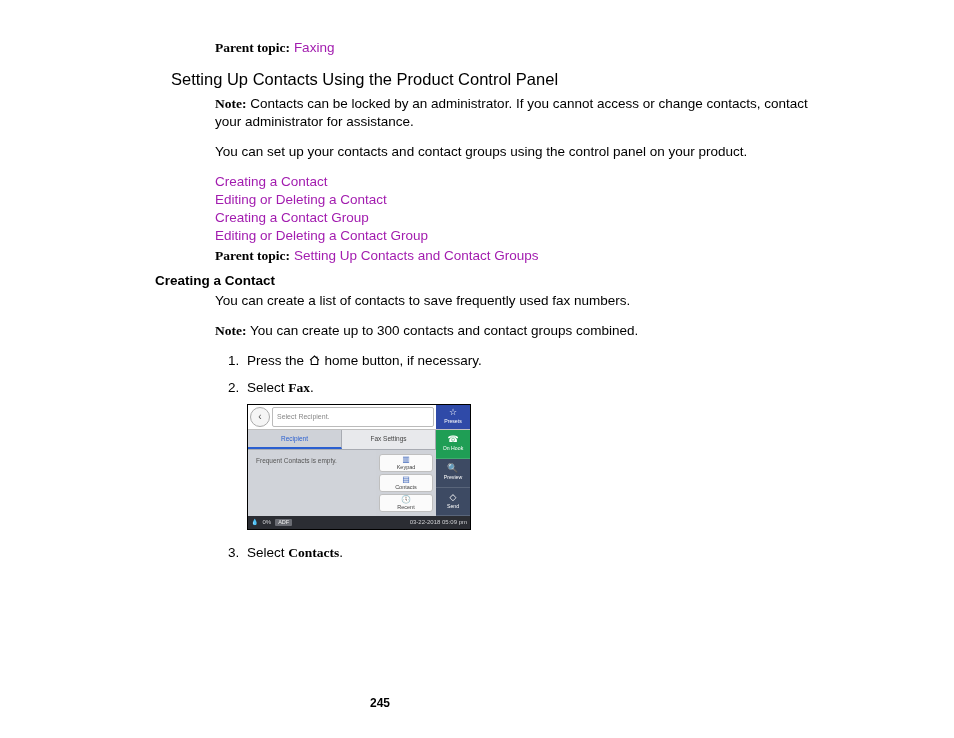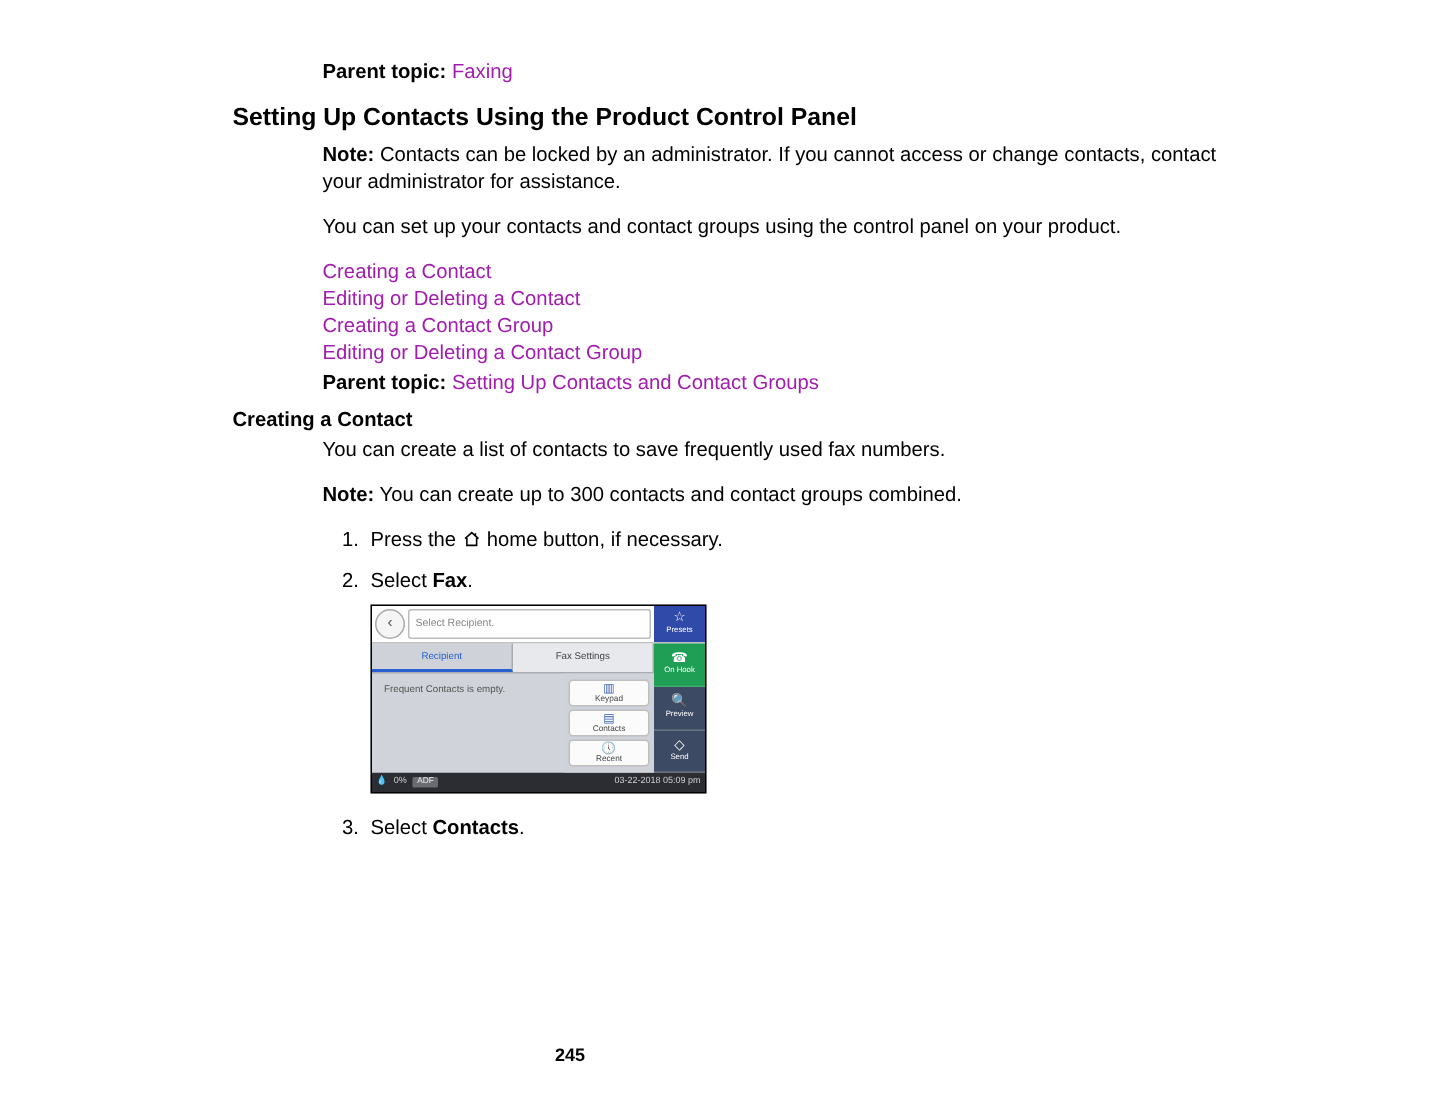--- a/index.html
+++ b/index.html
@@ -20,29 +20,29 @@
   .content {
     margin-left: 155px;
     margin-right: 120px;
   }
   .indent {
     margin-left: 60px;
   }
   .parent-topic-line {
     margin-bottom: 14px;
   }
-  .bold { font-weight: bold; }
+  .bold { font-weight: bold; font-family: Liberation Serif, serif; }
   a.link {
     color: #a21caf;
     text-decoration: none;
   }
   h1.section-title {
     font-size: 16.5px;
-    font-weight: bold;
-    margin: 0 0 6px 0;
+    font-weight: normal;
+    margin: 0 0 6px 16px;
   }
   h2.subheading {
     font-size: 13.5px;
     font-weight: bold;
     margin: 8px 0 4px 0;
   }
   p {
     margin: 0 0 12px 0;
     line-height: 1.35;
   }

